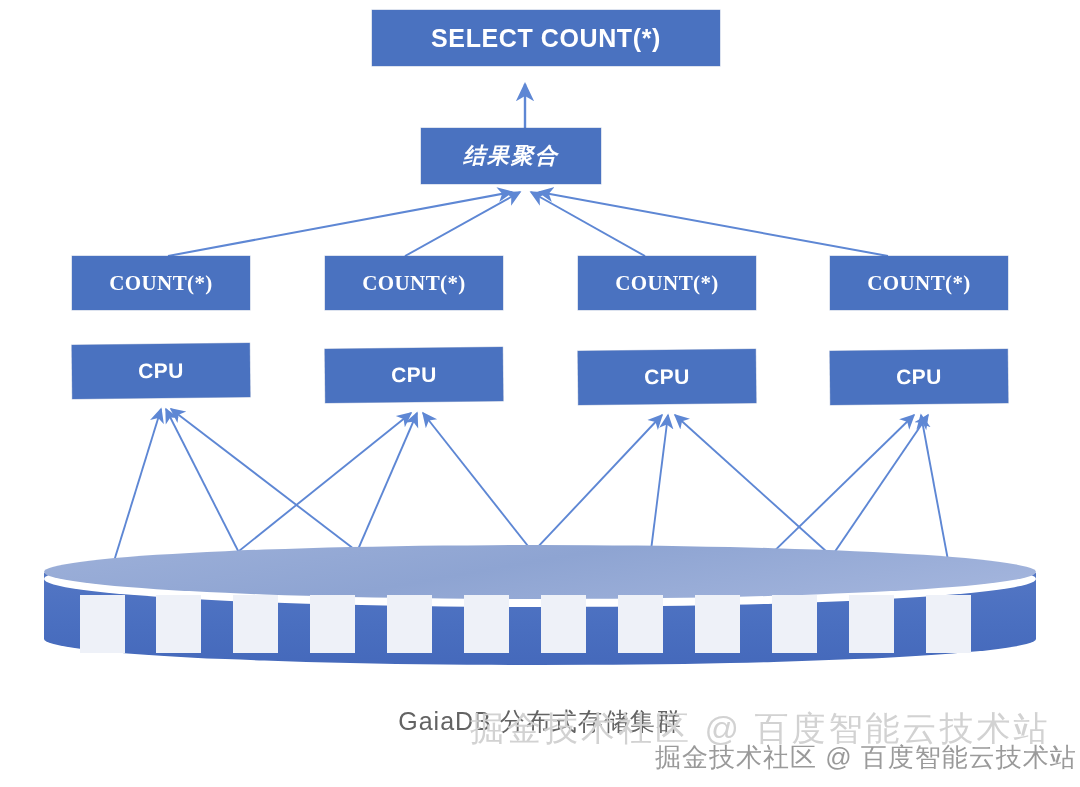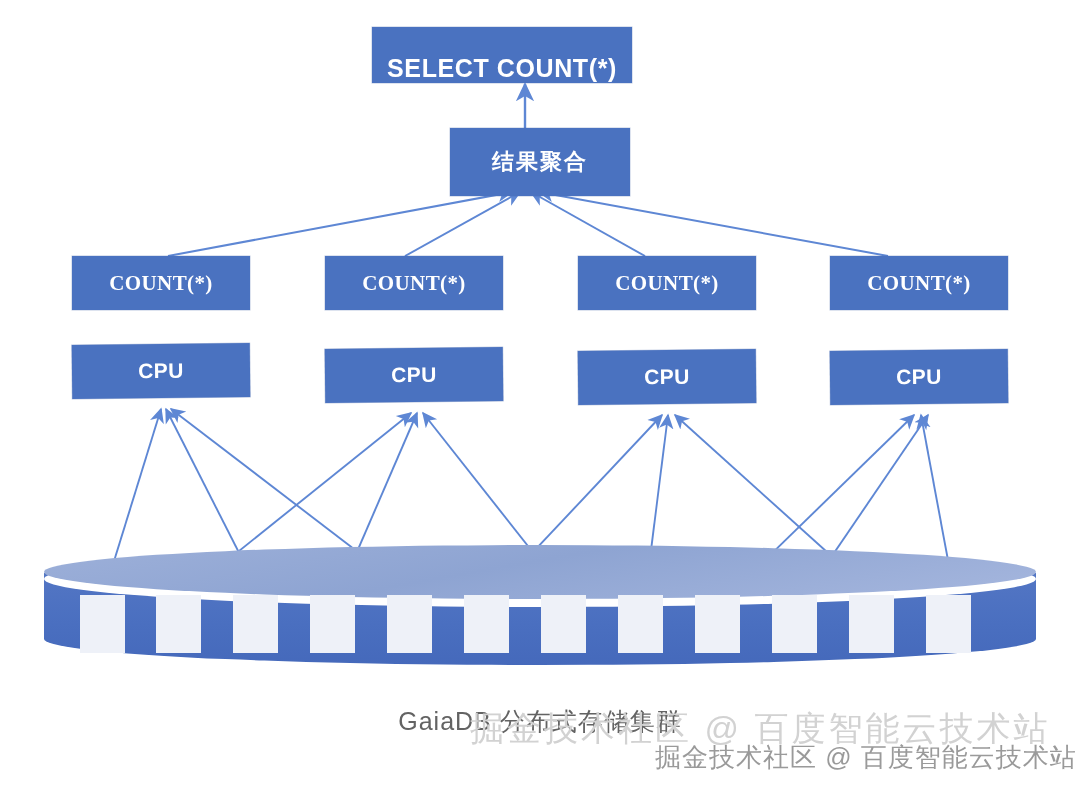--- a/index.html
+++ b/index.html
@@ -167,25 +167,25 @@
       <line x1="488" y1="600" x2="662" y2="415" marker-end="url(#ah)"></line>
       <line x1="645" y1="598" x2="668" y2="415" marker-end="url(#ah)"></line>
       <line x1="878" y1="598" x2="675" y2="415" marker-end="url(#ah)"></line>
 
       <line x1="724" y1="600" x2="914" y2="415" marker-end="url(#ah)"></line>
       <line x1="955" y1="598" x2="921" y2="415" marker-end="url(#ah)"></line>
       <line x1="802" y1="600" x2="928" y2="415" marker-end="url(#ah)"></line>
     </g>
   </svg>
 
-  <div class="node node-title" style="left:372px;top:27px;width:260px;height:56px;align-items:flex-end;">
+  <div class="node node-title" style="left:372px;top:10px;width:348px;height:56px;">
     <span>SELECT COUNT(*)</span>
   </div>
 
-  <div class="node node-agg" style="left:450px;top:128px;width:180px;height:68px;">
+  <div class="node node-agg" style="left:421px;top:128px;width:180px;height:56px;font-style:italic;">
     <span>结果聚合</span>
   </div>
 
   <div class="node node-count" style="left:72px;top:256px;width:178px;height:54px;">
     <span>COUNT(*)</span>
   </div>
   <div class="node node-count" style="left:325px;top:256px;width:178px;height:54px;">
     <span>COUNT(*)</span>
   </div>
   <div class="node node-count" style="left:578px;top:256px;width:178px;height:54px;">

